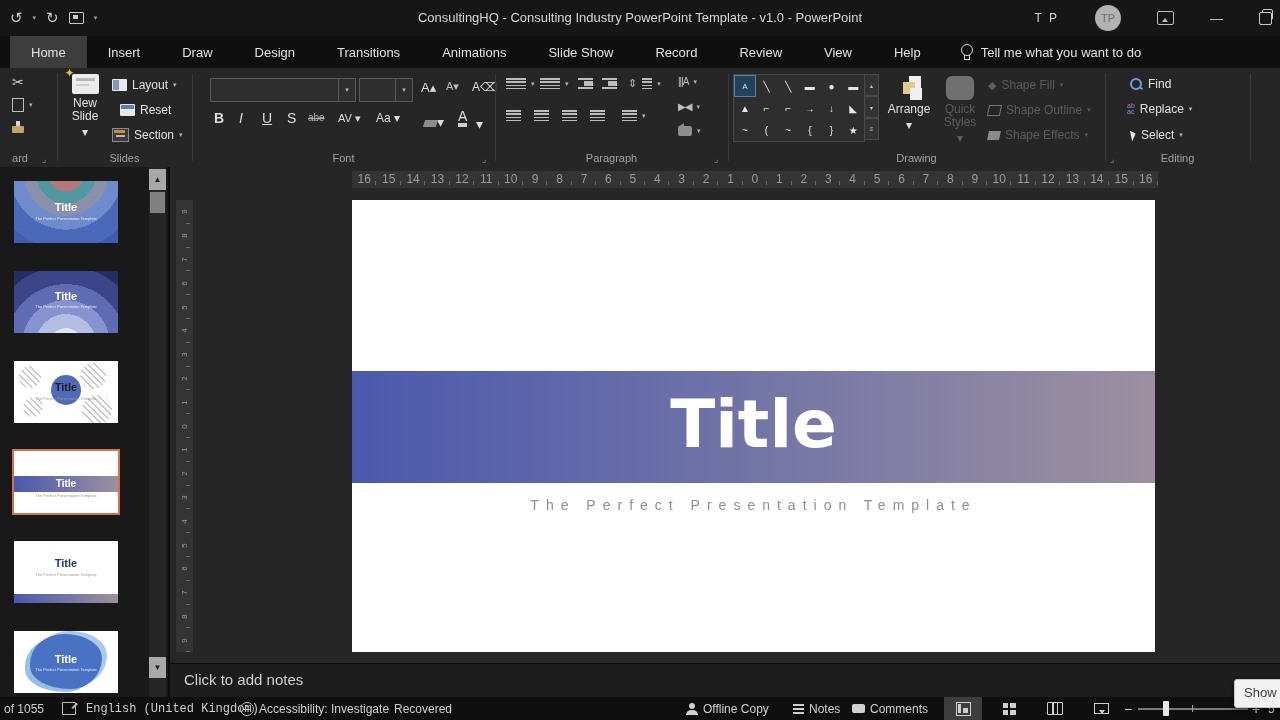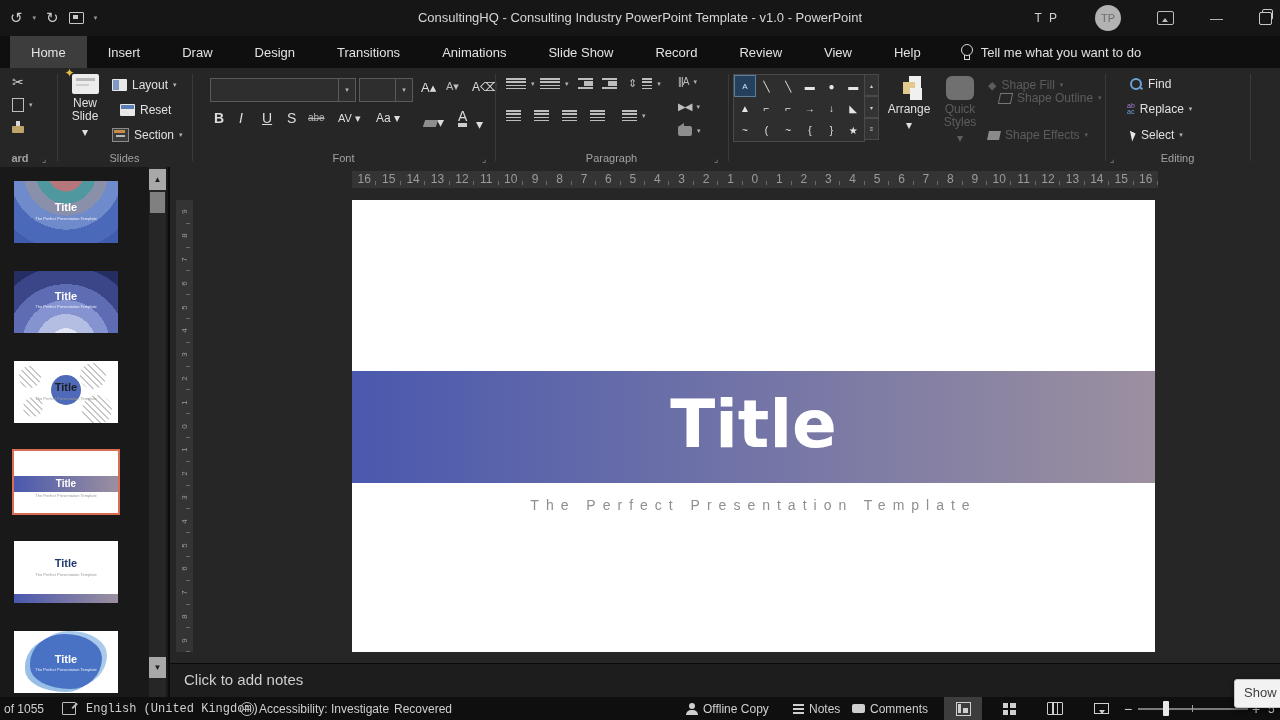--- a/index.html
+++ b/index.html
@@ -242,21 +242,21 @@
     <div class="rbtn" style="left:12px;top:6px;">
         <span class="i-cut">✂</span>
       </div>
     <div class="rbtn" style="left:12px;top:30px;">
         <span class="i-copy"></span>
         <span class="cv">▾</span>
       </div>
     <div class="rbtn" style="left:12px;top:52px;">
         <span class="i-paint"></span>
       </div>
-    <div class="rlabel" style="left:0;width:40px;font-weight:bold;">ard</div>
+    <div class="rlabel" style="left:0;width:40px;">ard</div>
     <span class="rlaunch" style="left:42px;">⌟</span>
     <div class="rdiv" style="left:57px;"></div>
 
     <div class="bigbtn" style="left:60px;top:6px;width:50px;">
       <span class="i-newslide">
           <span class="spark">✦</span>
         </span>
       <span style="width:40px;">New Slide</span>
       <span class="cv">▾</span>
     </div>
@@ -388,30 +388,31 @@
     <div class="bigbtn disabled" style="left:936px;top:8px;width:48px;">
       <span class="i-quick"></span>
       <span style="width:42px;">Quick Styles</span>
       <span class="cv">▾</span>
     </div>
     <div class="rbtn disabled" style="left:988px;top:10px;">
         <span class="i-fill">◆</span>
         <span>Shape Fill</span>
         <span class="cv">▾</span>
       </div>
-    <div class="rbtn disabled" style="left:988px;top:23px;margin-left:11px;">
+    <div class="rbtn disabled" style="left:988px;top:35px;">
         <span class="i-outline"></span>
         <span>Shape Outline</span>
         <span class="cv">▾</span>
       </div>
     <div class="rbtn disabled" style="left:988px;top:60px;">
         <span class="i-effects"></span>
         <span>Shape Effects</span>
         <span class="cv">▾</span>
       </div>
+    <div class="rlabel" style="left:728px;width:377px;">Drawing</div>
     <span class="rlaunch" style="left:1110px;">⌟</span>
     <div class="rdiv" style="left:1105px;"></div>
 
     <div class="rbtn" style="left:1130px;top:9px;">
         <span class="i-find"></span>
         <span>Find</span>
       </div>
     <div class="rbtn" style="left:1127px;top:34px;">
         <span class="i-replace">ab<b>ac</b></span>
         <span>Replace</span>

